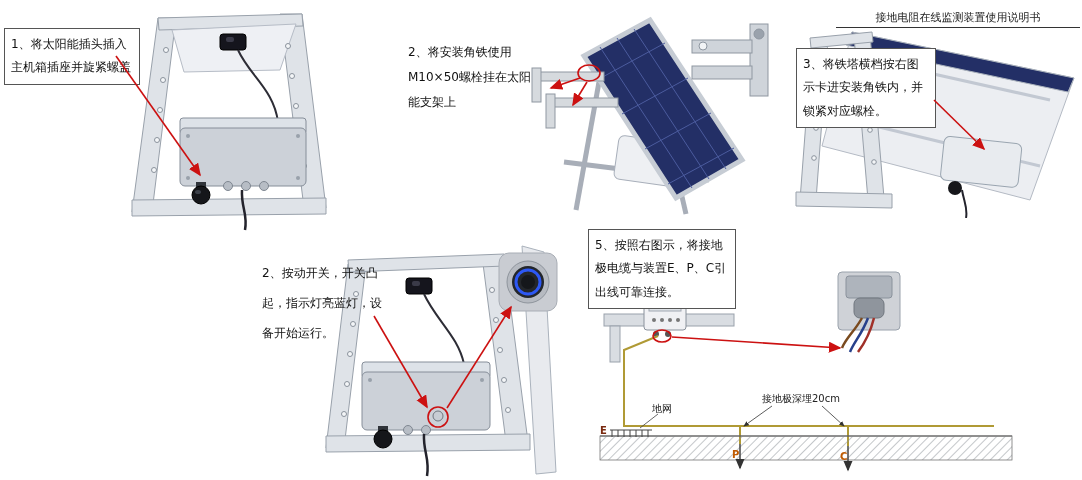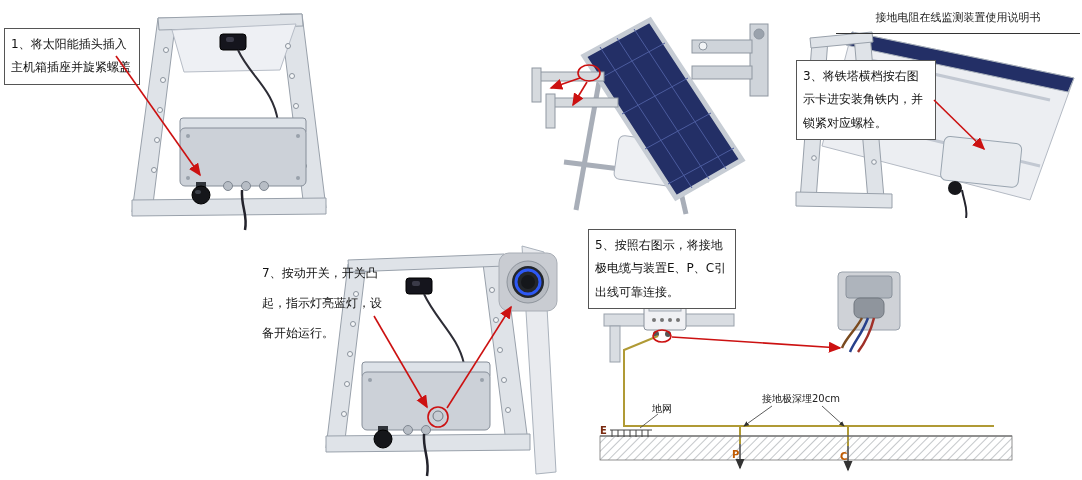--- a/index.html
+++ b/index.html
@@ -1,40 +1,41 @@
 <!DOCTYPE html>
 <html><head>
 <meta charset="utf-8">
 <style>
   * { margin:0; padding:0; box-sizing:border-box; }
   html,body { background:#fff; }
   body { font-family:"DejaVu Sans","Liberation Sans",sans-serif; }
   .page { position:relative; width:1082px; height:480px; background:#fff; overflow:hidden; }
   .header { position:absolute; left:836px; top:10px; width:244px; text-align:center;
-            font-size:11px; color:#222; border-bottom:1px solid #333; padding-bottom:8px; z-index:5; }
+            font-size:11px; color:#222; border-bottom:1px solid #333; padding-bottom:2px; z-index:5; }
   .note { position:absolute; z-index:5; font-size:12px; color:#111; line-height:1.95; }
   .note.boxed { border:1px solid #555; padding:4px 6px; background:#fff; }
   .note.wide { line-height:2.5; }
   .illus { position:absolute; z-index:1; }
   .btn-inset { position:absolute; z-index:2; }
   .overlay { position:absolute; left:0; top:0; width:1082px; height:480px; z-index:6; pointer-events:none; }
   svg text { font-family:"DejaVu Sans","Liberation Sans",sans-serif; }
 </style>
 </head>
 <body>
 
 <div class="page">
 
   <div class="header">
     <span>接地电阻在线监测装置使用说明书</span>
   </div>
 
   <div class="note boxed" style="left:4px;top:28px;width:136px">1、将太阳能插头插入主机箱插座并旋紧螺盖</div>
-  <div class="note boxed" style="left:796px;top:60px;width:140px">3、将铁塔横档按右图示卡进安装角铁内，并锁紧对应螺栓。</div>
-  <div class="note wide" style="left:262px;top:258px;width:126px">7、按动开关，开关凸起，指示灯亮蓝灯，设备开始运行。</div>
+  <div class="note" style="left:408px;top:40px;width:128px;line-height:2.1">2、将安装角铁使用M10×50螺栓挂在太阳能支架上</div>
+  <div class="note boxed" style="left:796px;top:48px;width:140px">3、将铁塔横档按右图示卡进安装角铁内，并锁紧对应螺栓。</div>
+  <div class="note wide" style="left:262px;top:258px;width:126px">2、按动开关，开关凸起，指示灯亮蓝灯，设备开始运行。</div>
   <div class="note boxed" style="left:588px;top:229px;width:148px">5、按照右图示，将接地极电缆与装置E、P、C引出线可靠连接。</div>
 
   <svg class="illus" style="left:128px;top:6px;width:202px;height:226px" viewBox="0 0 202 226">
     <g fill="#dfe3e8" stroke="#99a1ab">
       <polygon points="30,12 48,12 24,206 4,206"></polygon>
       <polygon points="152,8 174,8 198,202 176,202"></polygon>
       <polygon points="30,12 174,8 175,20 31,24"></polygon>
       <polygon points="4,194 198,192 198,208 4,210"></polygon>
     </g>
     <polygon points="44,24 168,18 152,64 56,66" fill="#eef0f4" stroke="#b6bcc6"></polygon>

